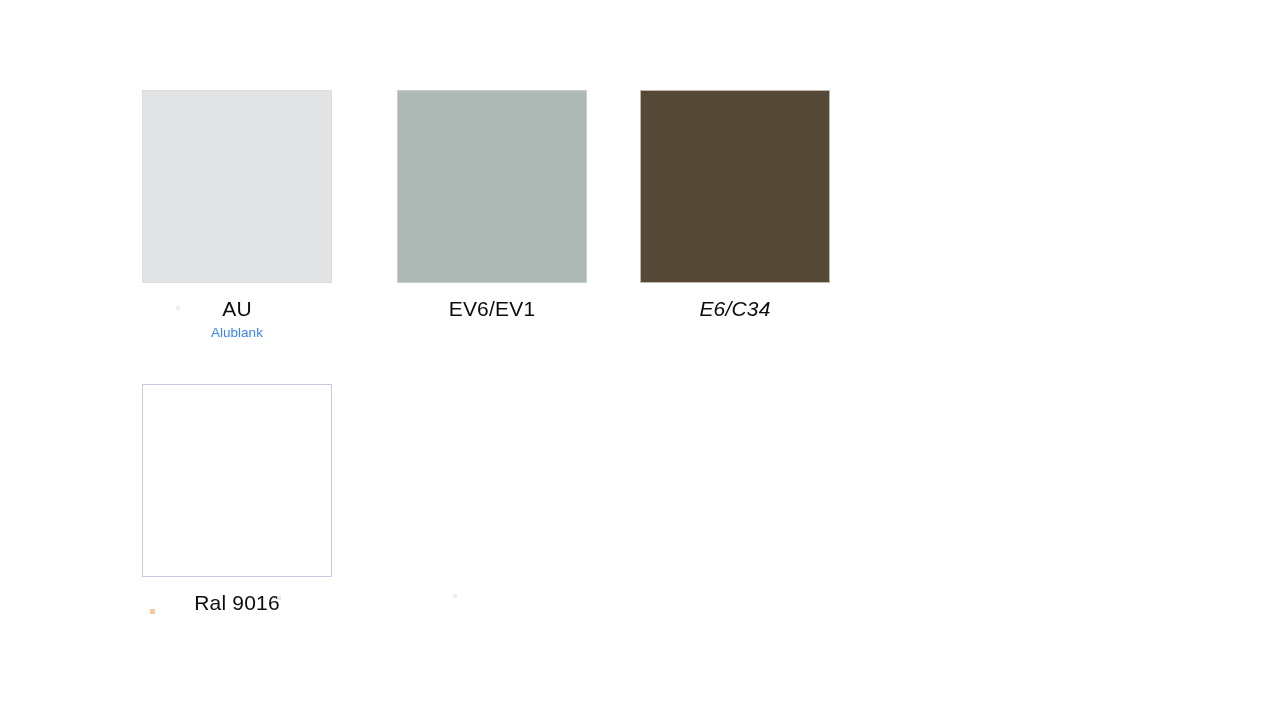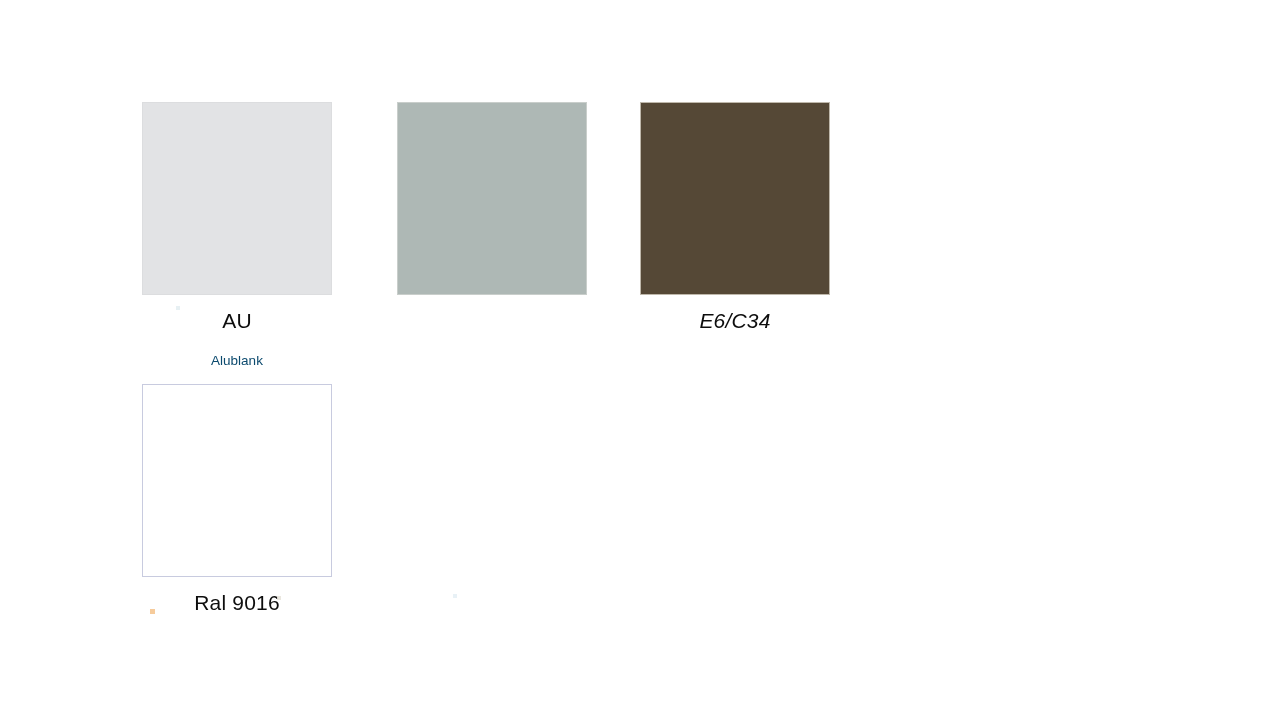--- a/index.html
+++ b/index.html
@@ -45,28 +45,28 @@
     color: #0d0d0d;
     font-weight: 400;
     letter-spacing: 0.2px;
     margin-top: 13px;
     white-space: nowrap;
   }
 
   .swatch-label-name {
     font-size: 13.5px;
     line-height: 17px;
-    color: #0c4a6e;
+    color: #3b82f6;
     font-weight: 400;
-    margin-top: 19px;
+    margin-top: 3px;
     white-space: nowrap;
   }
 
   
-  .row-1 { top: 102px; }
+  .row-1 { top: 90px; }
   .row-2 { top: 384px; text-align: center; }
   .col-1 { left: 117px; }
   .col-2 { left: 372px; }
   .col-3 { left: 615px; font-style: italic; }
 
   
   .artifact {
     position: absolute;
     pointer-events: none;
   }
@@ -81,20 +81,21 @@
 <div id="swatch-grid">
 
   <div class="swatch-cell row-1 col-1">
     <div class="swatch-chip" style="background-color: rgb(226, 227, 229); border: 1px solid rgb(220, 221, 223);"></div>
     <div class="swatch-label-code">AU</div>
     <div class="swatch-label-name">Alublank</div>
   </div>
 
   <div class="swatch-cell row-1 col-2">
     <div class="swatch-chip" style="background-color: rgb(174, 184, 181); border: 1px solid rgb(201, 206, 203);"></div>
+    <div class="swatch-label-code">EV6/EV1</div>
   </div>
 
   <div class="swatch-cell row-1 col-3">
     <div class="swatch-chip" style="background-color: rgb(85, 72, 54); border: 1px solid rgb(191, 184, 171);"></div>
     <div class="swatch-label-code">E6/C34</div>
   </div>
 
   <div class="swatch-cell row-2 col-1">
     <div class="swatch-chip" style="background-color: rgb(255, 255, 255); border: 1px solid rgb(200, 203, 223);"></div>
     <div class="swatch-label-code">Ral 9016</div>

